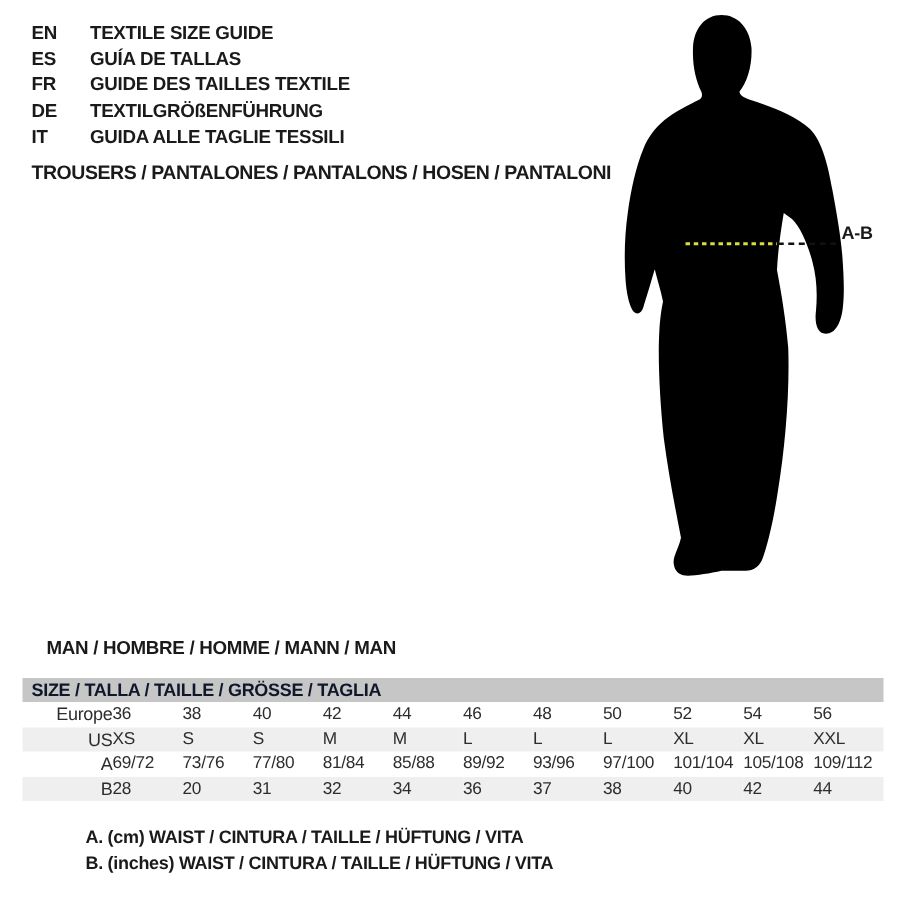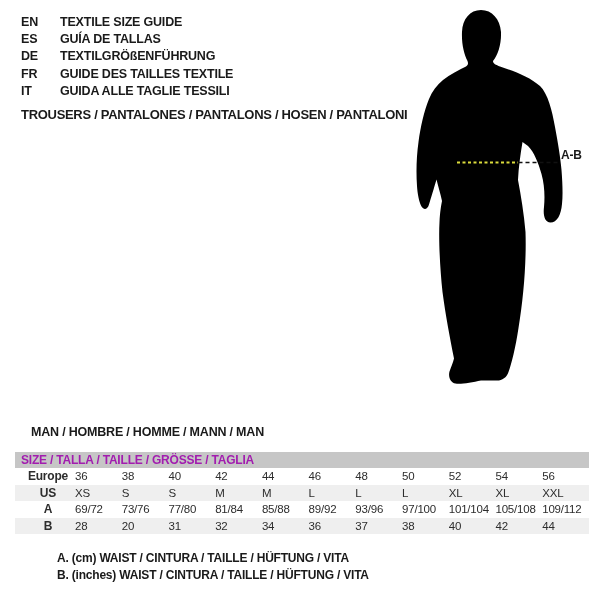--- a/index.html
+++ b/index.html
@@ -14,48 +14,48 @@
   .lang-code{width:39px;flex:0 0 39px;}
   .garment{position:absolute;left:21px;top:107px;font-weight:bold;font-size:13px;letter-spacing:-0.3px;}
   
   .figure{position:absolute;left:410px;top:0;width:190px;height:400px;}
   .ab-label{position:absolute;left:561px;top:148px;font-size:12px;font-weight:bold;letter-spacing:-0.2px;text-align:right;}
   
   .gender{position:absolute;left:31px;top:425px;font-weight:bold;font-size:12.5px;letter-spacing:-0.2px;}
   .size-table{position:absolute;left:15px;top:452px;width:574px;border-collapse:collapse;
     table-layout:fixed;font-size:11.5px;color:#2d2d2d;letter-spacing:-0.2px;}
   .size-table th{background:#c6c6c6;text-align:left;padding:0 0 0 6px;height:16px;
-    font-size:12px;font-weight:bold;color:#a21caf;letter-spacing:-0.2px;}
+    font-size:12px;font-weight:bold;color:#0f172a;letter-spacing:-0.2px;}
   .size-table td{height:16.5px;padding:0;text-align:left;white-space:nowrap;}
-  .size-table td.rowlabel{text-align:center;padding-left:6px;font-size:12px;font-weight:bold;}
+  .size-table td.rowlabel{text-align:right;padding-left:6px;font-size:12px;}
   .size-table tr.striped{background:#efefef;}
   .notes{position:absolute;left:21px;top:550px;font-weight:bold;font-size:12px;
     line-height:17px;letter-spacing:-0.2px;margin-left:36px;}
 </style>
 </head>
 <body>
 
 <div class="canvas">
 
   <div class="lang-list">
     <div class="lang-row">
       <span class="lang-code">EN</span>
       <span class="lang-title">TEXTILE SIZE GUIDE</span>
     </div>
     <div class="lang-row">
       <span class="lang-code">ES</span>
       <span class="lang-title">GUÍA DE TALLAS</span>
     </div>
     <div class="lang-row">
+      <span class="lang-code">FR</span>
+      <span class="lang-title">GUIDE DES TAILLES TEXTILE</span>
+    </div>
+    <div class="lang-row">
       <span class="lang-code">DE</span>
       <span class="lang-title">TEXTILGRÖßENFÜHRUNG</span>
-    </div>
-    <div class="lang-row">
-      <span class="lang-code">FR</span>
-      <span class="lang-title">GUIDE DES TAILLES TEXTILE</span>
     </div>
     <div class="lang-row">
       <span class="lang-code">IT</span>
       <span class="lang-title">GUIDA ALLE TAGLIE TESSILI</span>
     </div>
   </div>
 
   <div class="garment">TROUSERS / PANTALONES / PANTALONS / HOSEN / PANTALONI</div>
 
   <svg class="figure" viewBox="0 0 190 400" width="190" height="400" aria-hidden="true">

